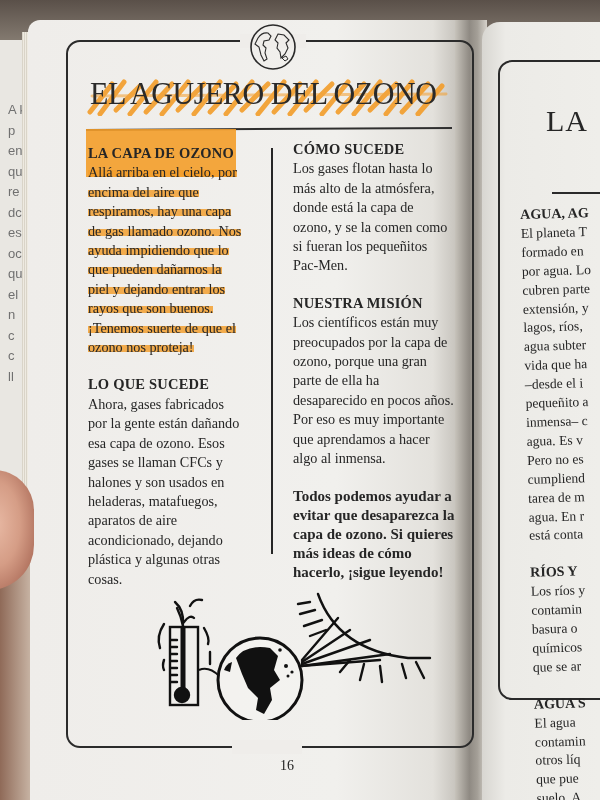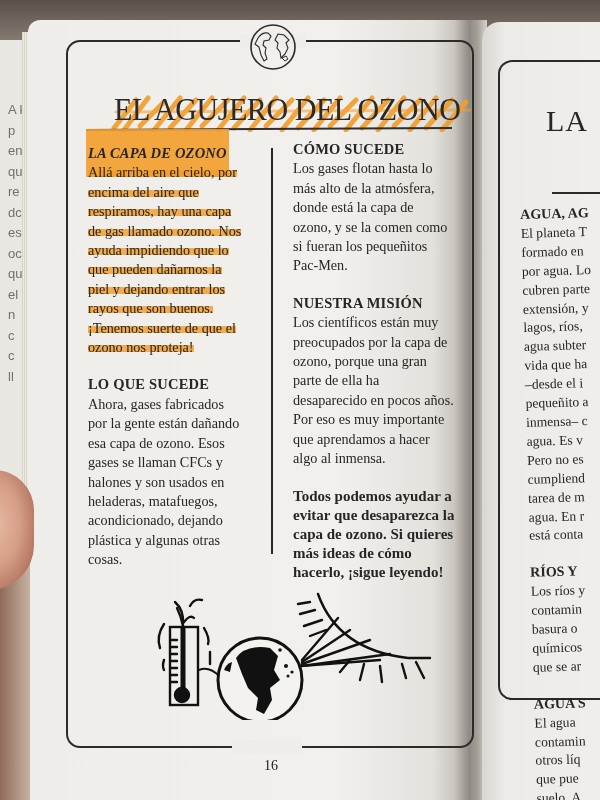--- a/index.html
+++ b/index.html
@@ -44,45 +44,45 @@
     border:2px solid #2b2b2b; border-radius:14px; box-sizing:border-box;
   }
   .frame-gap-top {
     position:absolute; left:240px; top:34px; width:66px; height:14px; background:#efedea;
   }
   .frame-gap-bottom {
     position:absolute; left:232px; top:740px; width:70px; height:14px; background:#efedea;
   }
   .globe-top { position:absolute; left:248px; top:22px; width:50px; height:50px; }
   .page-number {
-    position:absolute; left:256px; top:758px; width:30px; text-align:center;
+    position:absolute; left:272px; top:758px; width:30px; text-align:center;
     font-size:14px; color:#222;
   }
-  .title-wrap { position:absolute; left:86px; top:88px; width:370px; height:42px;margin-left:24px; }
+  .title-wrap { position:absolute; left:86px; top:72px; width:370px; height:42px; }
   .title-scribble { position:absolute; left:0; top:4px; width:370px; height:40px; }
   .title {
     position:absolute; left:4px; top:4px; font-size:31px; letter-spacing:-0.5px;
     color:#2a2a2a; white-space:nowrap; transform:scaleX(0.97); transform-origin:left;
   }
   .title-rule {
     position:absolute; left:86px; top:128px; width:366px; height:2px; background:#2f2f2f;
     transform:rotate(-0.3deg);
   }
   .col { position:absolute; font-size:14.2px; line-height:19.4px; color:#262626; }
   .col-left { left:88px; top:144px; width:178px; }
   .col-right { left:293px; top:140px; width:180px; }
   .divider {
     position:absolute; left:271px; top:148px; width:2px; height:406px; background:#262626;
   }
   .heading { font-weight:bold; font-size:14.5px; letter-spacing:0.2px; }
   .hl {
     background:linear-gradient(180deg,transparent 35%,rgba(243,157,42,0.82) 35%,rgba(243,157,42,0.82) 80%,transparent 80%);
   }
   .hl-head {
-    background:rgba(243,157,42,0.9); padding:16px 2px; margin-left:-2px;font-style:italic;
+    background:rgba(243,157,42,0.9); padding:16px 2px; margin-left:-2px;
   }
   .ul { text-decoration-color:#3b4a8a; text-underline-offset:3px; }
   .gap { height:18px; }
   .bold-para { font-weight:bold; font-size:15px; line-height:19.2px; }
   .illustration { position:absolute; left:140px; top:580px; width:300px; height:140px; }
   .right-clip { position:absolute; left:482px; top:22px; width:118px; height:778px; overflow:hidden; }
   .rframe {
     position:absolute; left:16px; top:38px; width:200px; height:640px;
     border:2px solid #2a2a2a; border-radius:14px; box-sizing:border-box;
   }
@@ -193,20 +193,21 @@
   </div>
   <div class="gap"></div>
   <div class="heading">LO QUE SUCEDE</div>
   <div>
     <div><span class="ul">Ahora, gases fabricados</span></div>
     <div><span class="ul">por la gente están dañando</span></div>
     <div><span class="ul">esa capa de ozono. Esos</span></div>
     <div><span class="ul">gases se llaman CFCs y</span></div>
     <div>halones y son usados en</div>
     <div>heladeras, matafuegos,</div>
+    <div>aparatos de aire</div>
     <div>acondicionado, dejando</div>
     <div>plástica y algunas otras</div>
     <div>cosas.</div>
   </div>
 </div>
 
 <div class="divider"></div>
 
 <div class="col col-right">
   <div class="heading">CÓMO SUCEDE</div>

